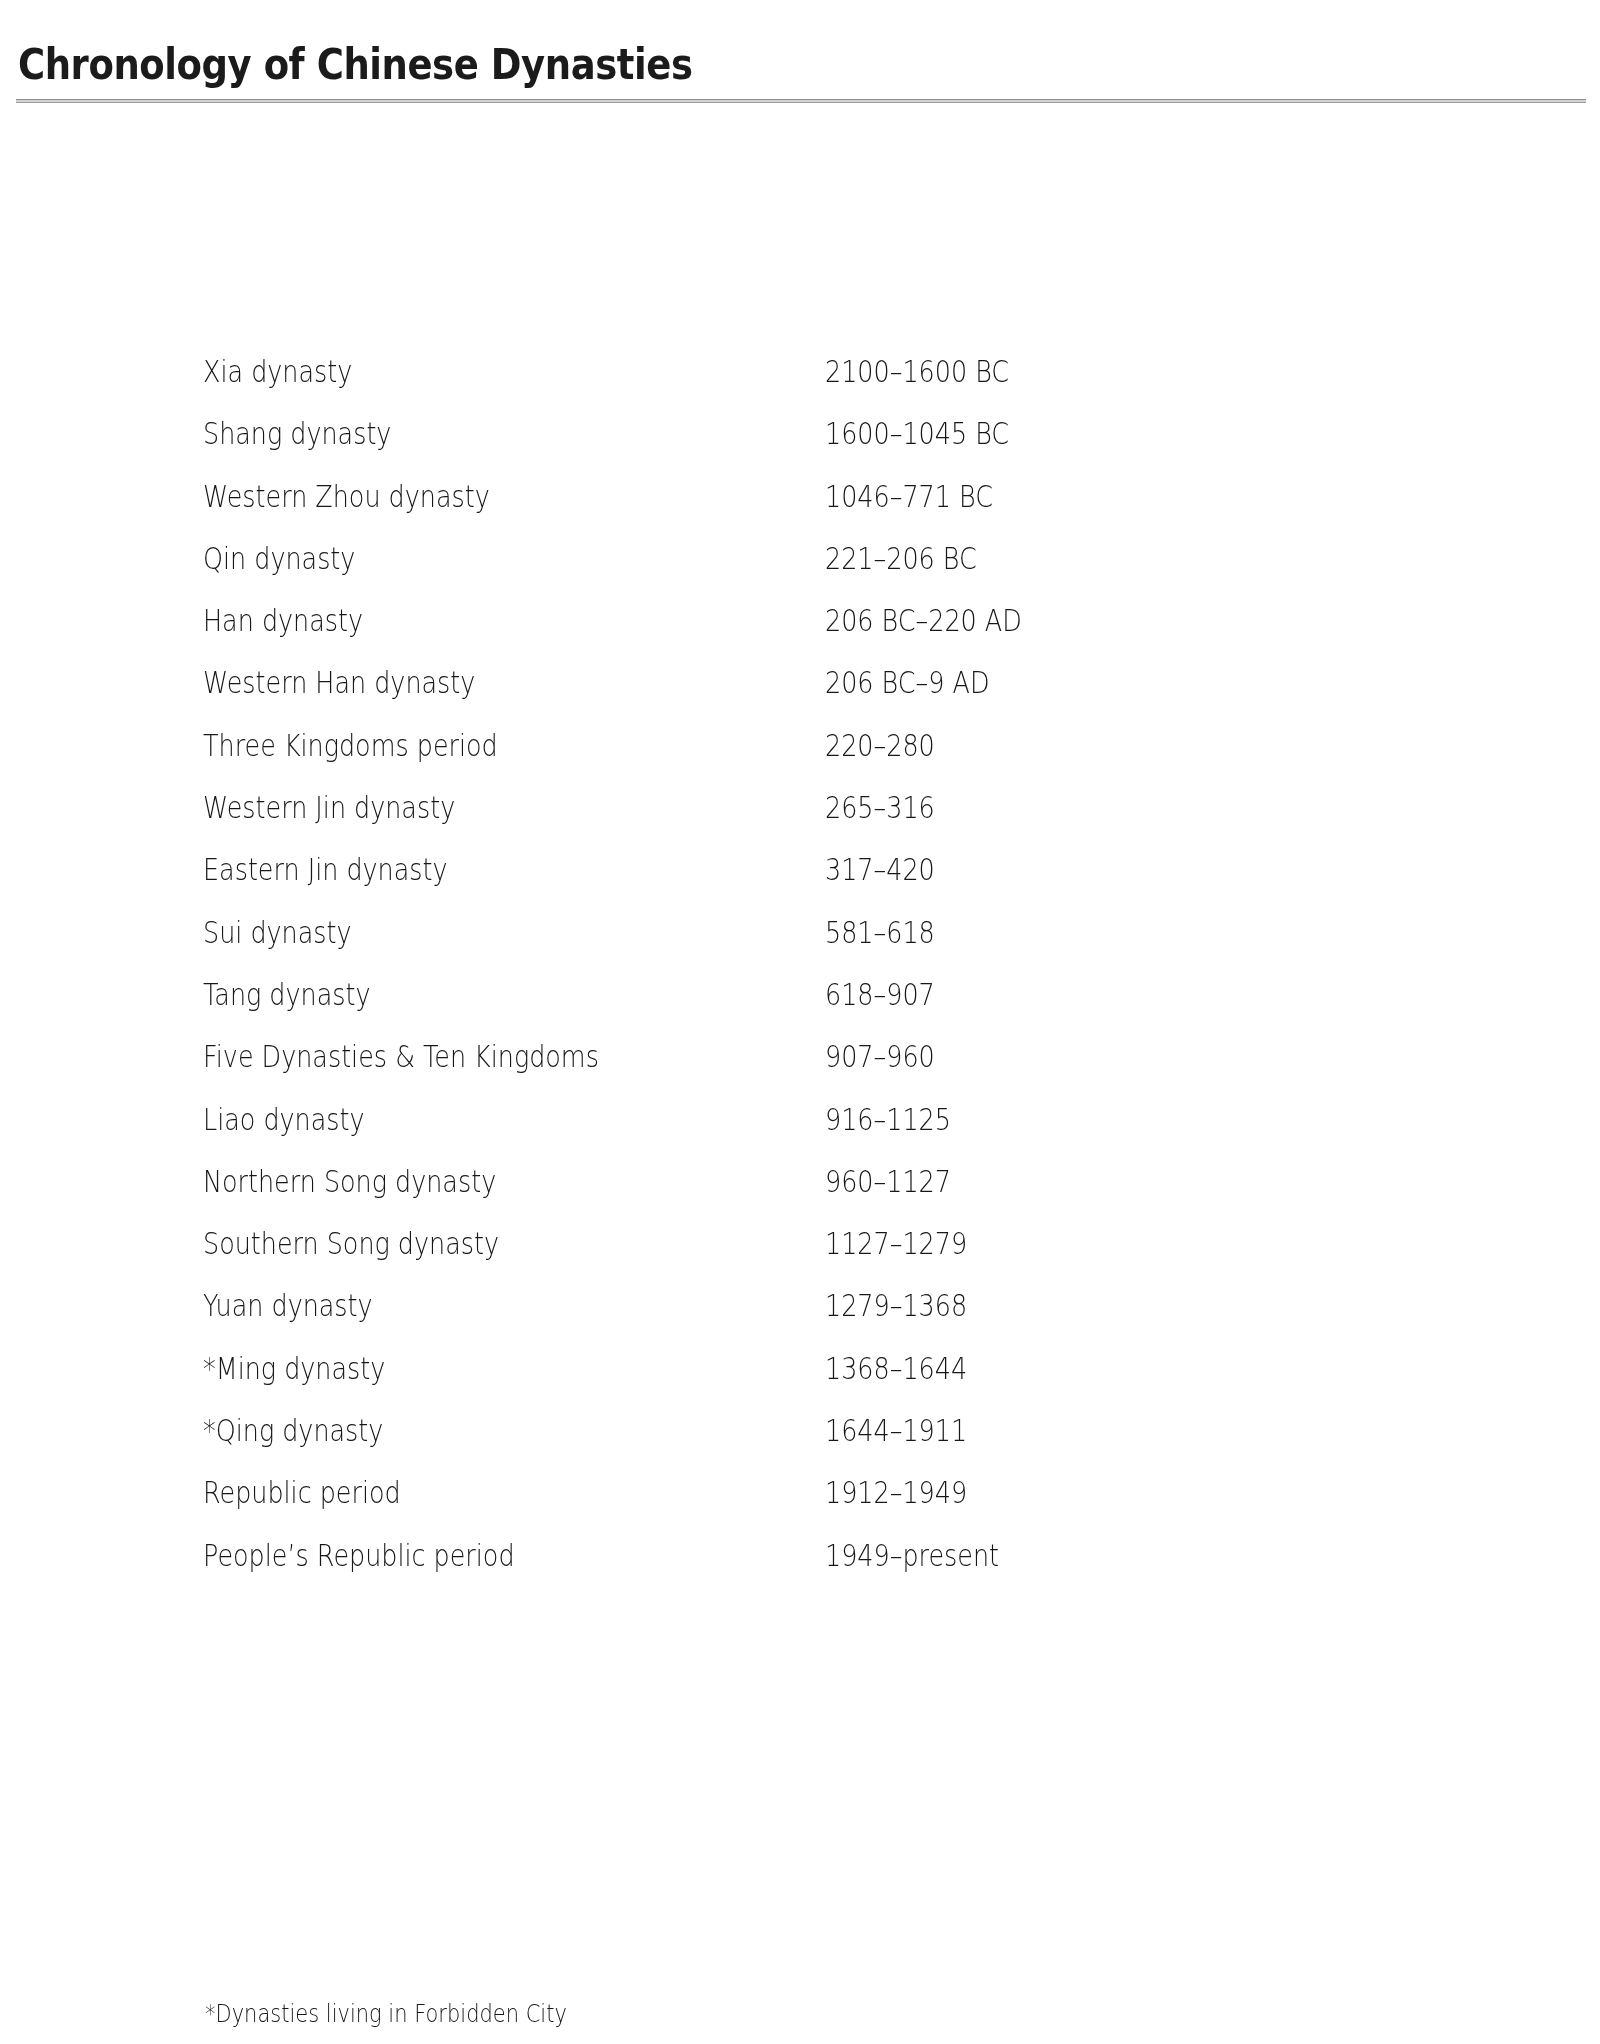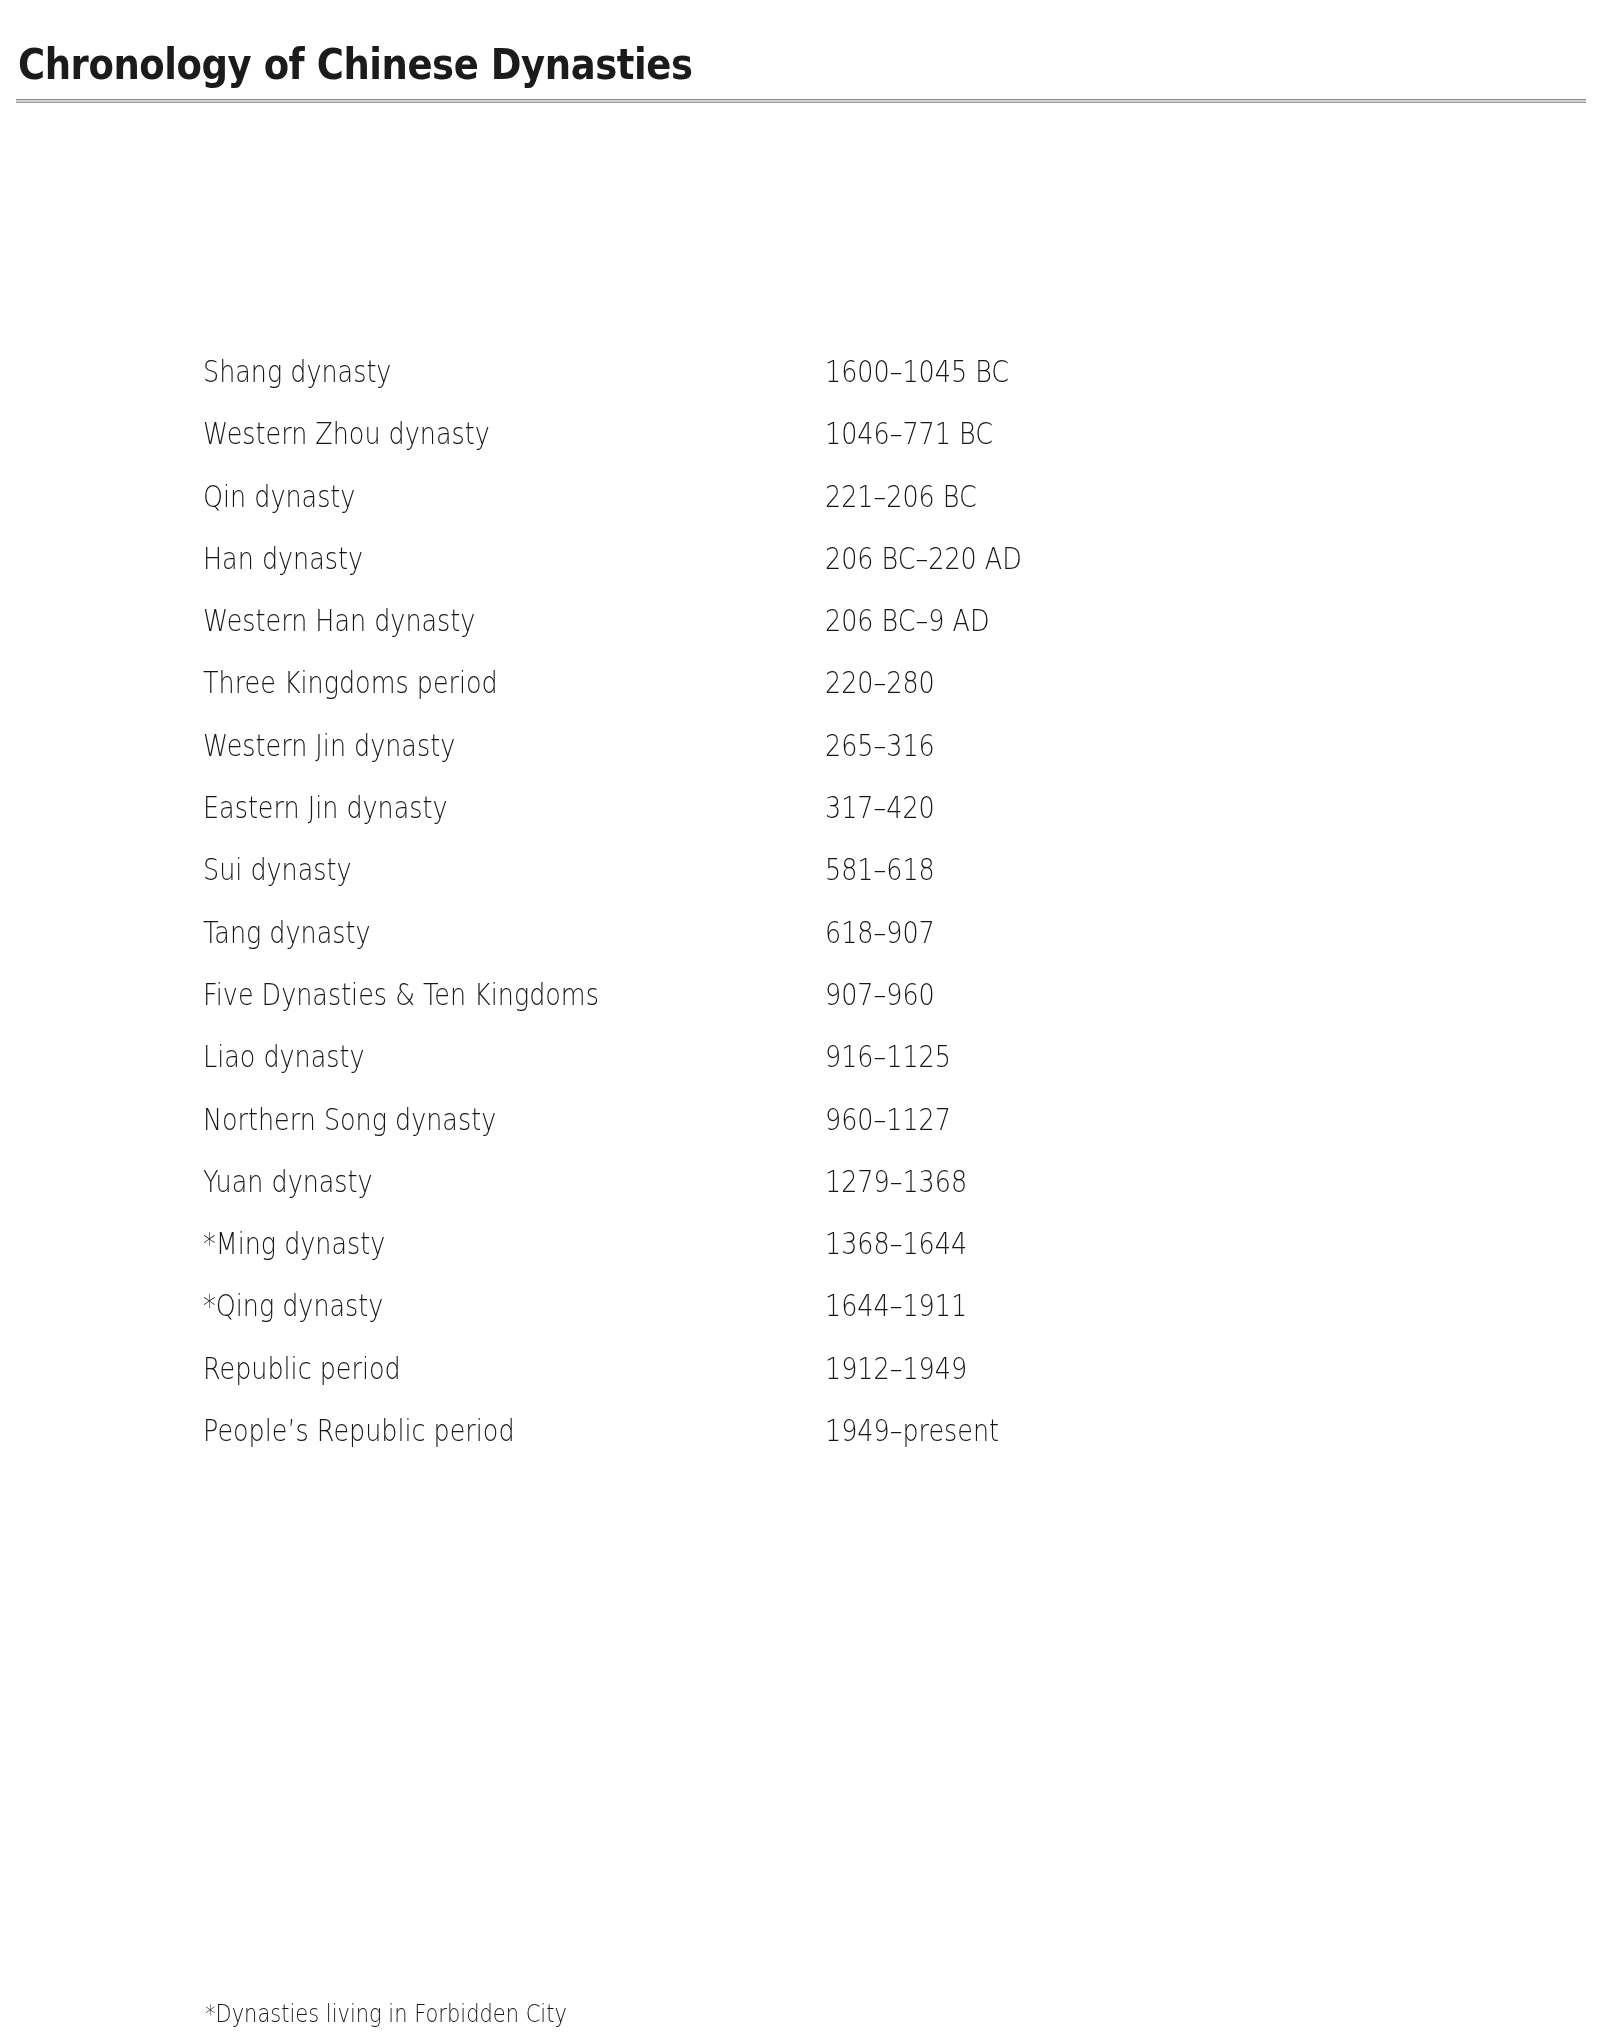--- a/index.html
+++ b/index.html
@@ -117,20 +117,24 @@
 <h1 id="page-title">Chronology of Chinese Dynasties</h1>
 
 <div id="title-rule">
   <div class="rule-dark"></div>
   <div class="rule-mid"></div>
   <div class="rule-low"></div>
 </div>
 
 <div id="chronology-table">
     <div class="chrono-row">
+      <div class="chrono-name">Xia dynasty</div>
+      <div class="chrono-range">2100–1600 BC</div>
+    </div>
+    <div class="chrono-row">
       <div class="chrono-name">Shang dynasty</div>
       <div class="chrono-range">1600–1045 BC</div>
     </div>
     <div class="chrono-row">
       <div class="chrono-name">Western Zhou dynasty</div>
       <div class="chrono-range">1046–771 BC</div>
     </div>
     <div class="chrono-row">
       <div class="chrono-name">Qin dynasty</div>
       <div class="chrono-range">221–206 BC</div>
@@ -169,20 +173,24 @@
     </div>
     <div class="chrono-row">
       <div class="chrono-name">Liao dynasty</div>
       <div class="chrono-range">916–1125</div>
     </div>
     <div class="chrono-row">
       <div class="chrono-name">Northern Song dynasty</div>
       <div class="chrono-range">960–1127</div>
     </div>
     <div class="chrono-row">
+      <div class="chrono-name">Southern Song dynasty</div>
+      <div class="chrono-range">1127–1279</div>
+    </div>
+    <div class="chrono-row">
       <div class="chrono-name">Yuan dynasty</div>
       <div class="chrono-range">1279–1368</div>
     </div>
     <div class="chrono-row">
       <div class="chrono-name">*Ming dynasty</div>
       <div class="chrono-range">1368–1644</div>
     </div>
     <div class="chrono-row">
       <div class="chrono-name">*Qing dynasty</div>
       <div class="chrono-range">1644–1911</div>

